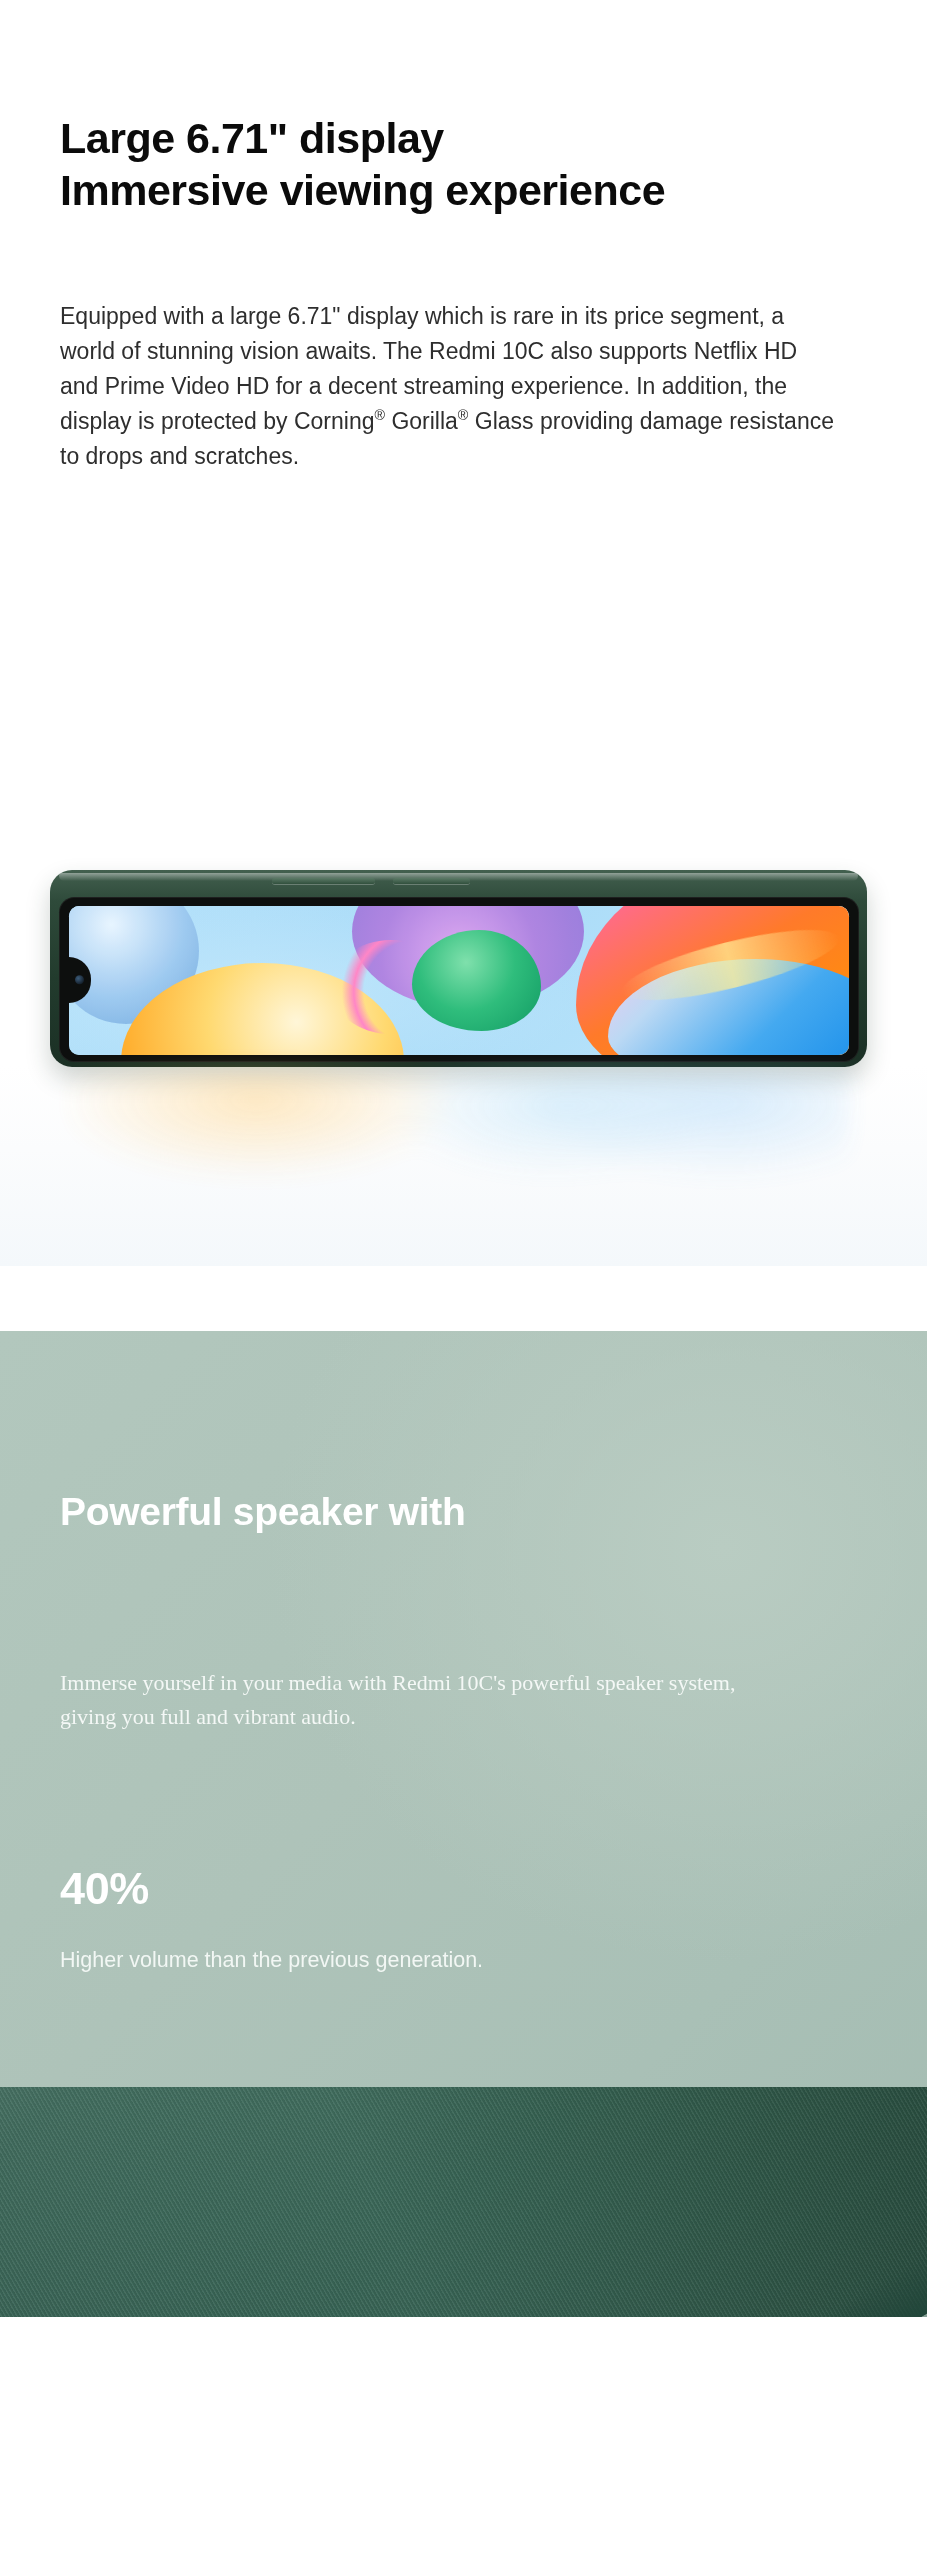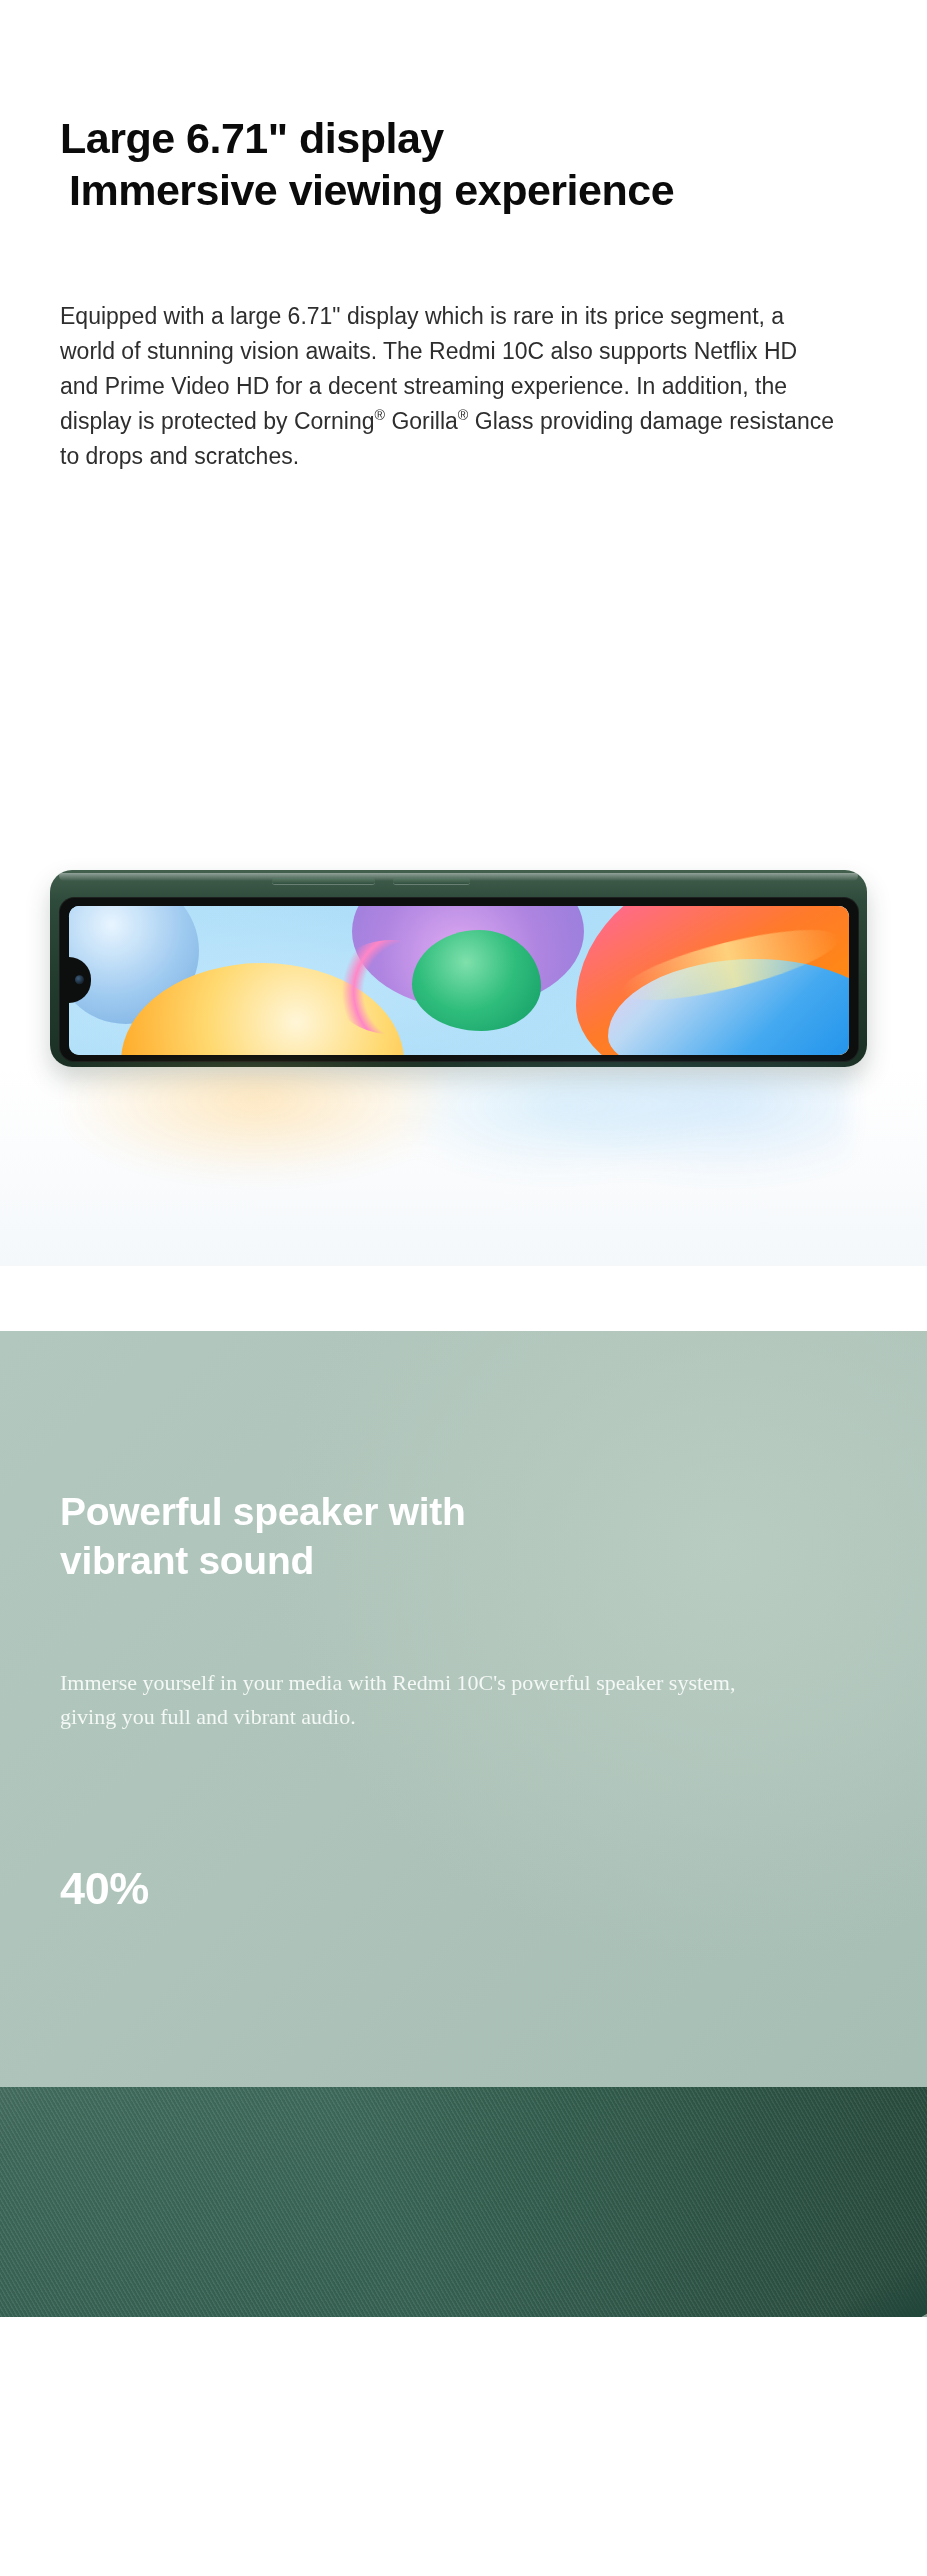--- a/index.html
+++ b/index.html
@@ -14,21 +14,21 @@
   
   .section-display{
     position:absolute; left:0; top:0; width:927px; height:1266px;
     background:#ffffff; overflow:hidden;
   }
   .headline{
     position:absolute; left:60px; top:112px; width:824px;
     font-size:43px; font-weight:bold; line-height:1.22;
     color:#0b0b0b; letter-spacing:-0.5px;
   }
-  .headline .l2{ display:block;margin-left:9px; }
+  .headline .l2{ display:block; }
 
   .body-copy{
     position:absolute; left:60px; top:299px; width:777px;
     font-size:23px; line-height:1.52; color:#2e2e2e; font-weight:400;
   }
   .body-copy sup{ font-size:0.62em; vertical-align:super; line-height:0; }
 
   
   .logo-row{
     position:absolute; left:60px; top:653px; width:618px; height:94px;
@@ -273,26 +273,26 @@
     </div>
     <div class="phone-reflection"></div>
   </div>
 
 </div>
 
 <div class="section-speaker">
 
   <div class="sp-heading">
     <span>Powerful speaker with</span><br>
-    <span>vibrant sound</span>
   </div>
 
   <p class="sp-body">Immerse yourself in your media with Redmi 10C's powerful speaker system, giving you full and vibrant audio.</p>
 
   <div class="sp-stat">40%</div>
+  <div class="sp-stat-caption">Higher volume than the previous generation.</div>
 
   <div class="phone-back-wrap">
     <div class="phone-back">
       <div class="phone-back-texture"></div>
       <div class="phone-back-sheen"></div>
       <div class="phone-back-edge"></div>
       <div class="phone-back-rim"></div>
     </div>
   </div>
 

